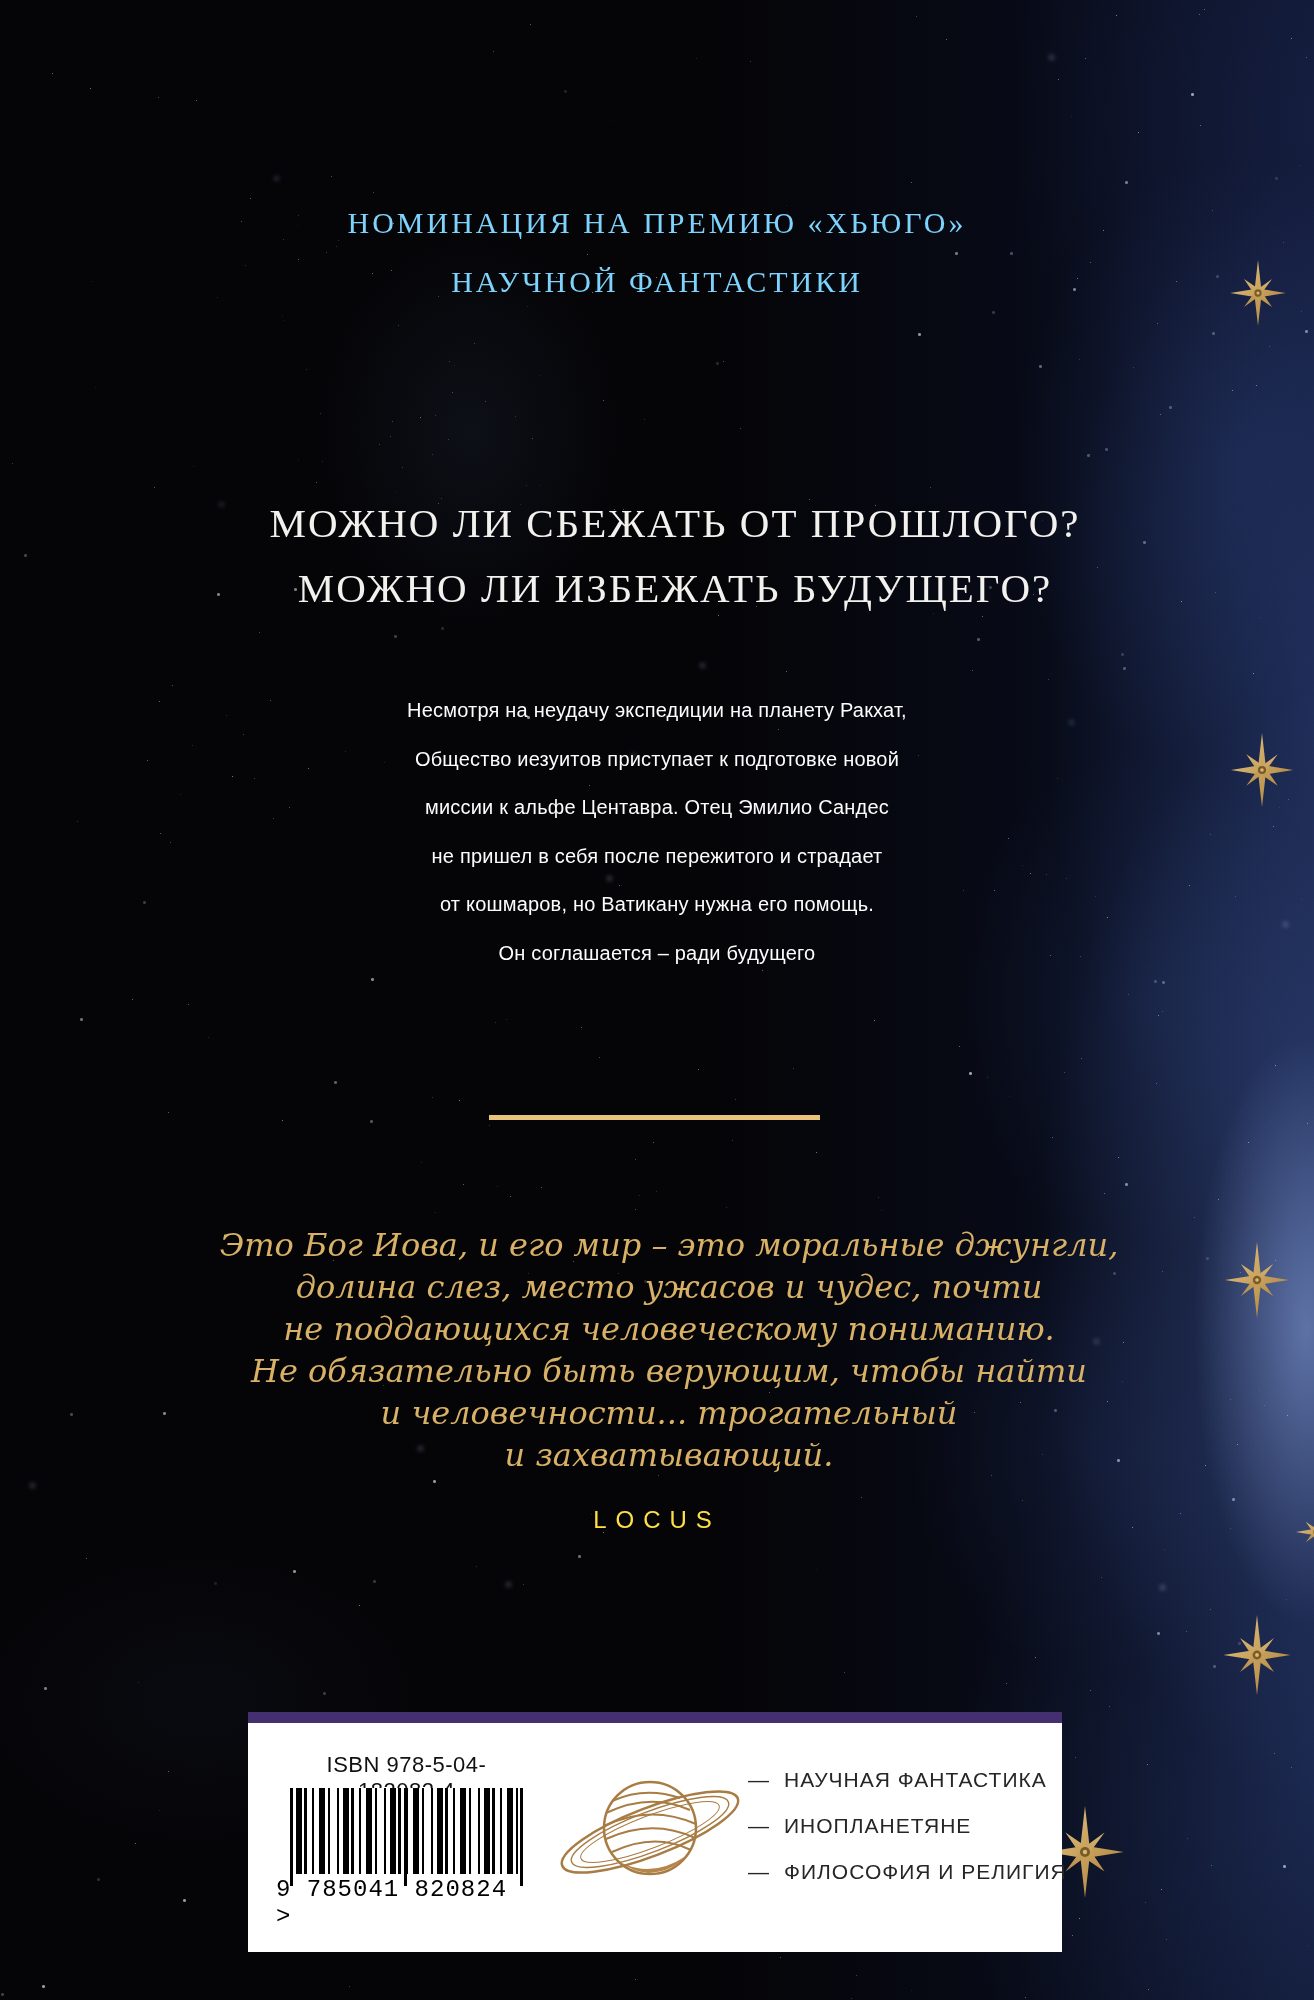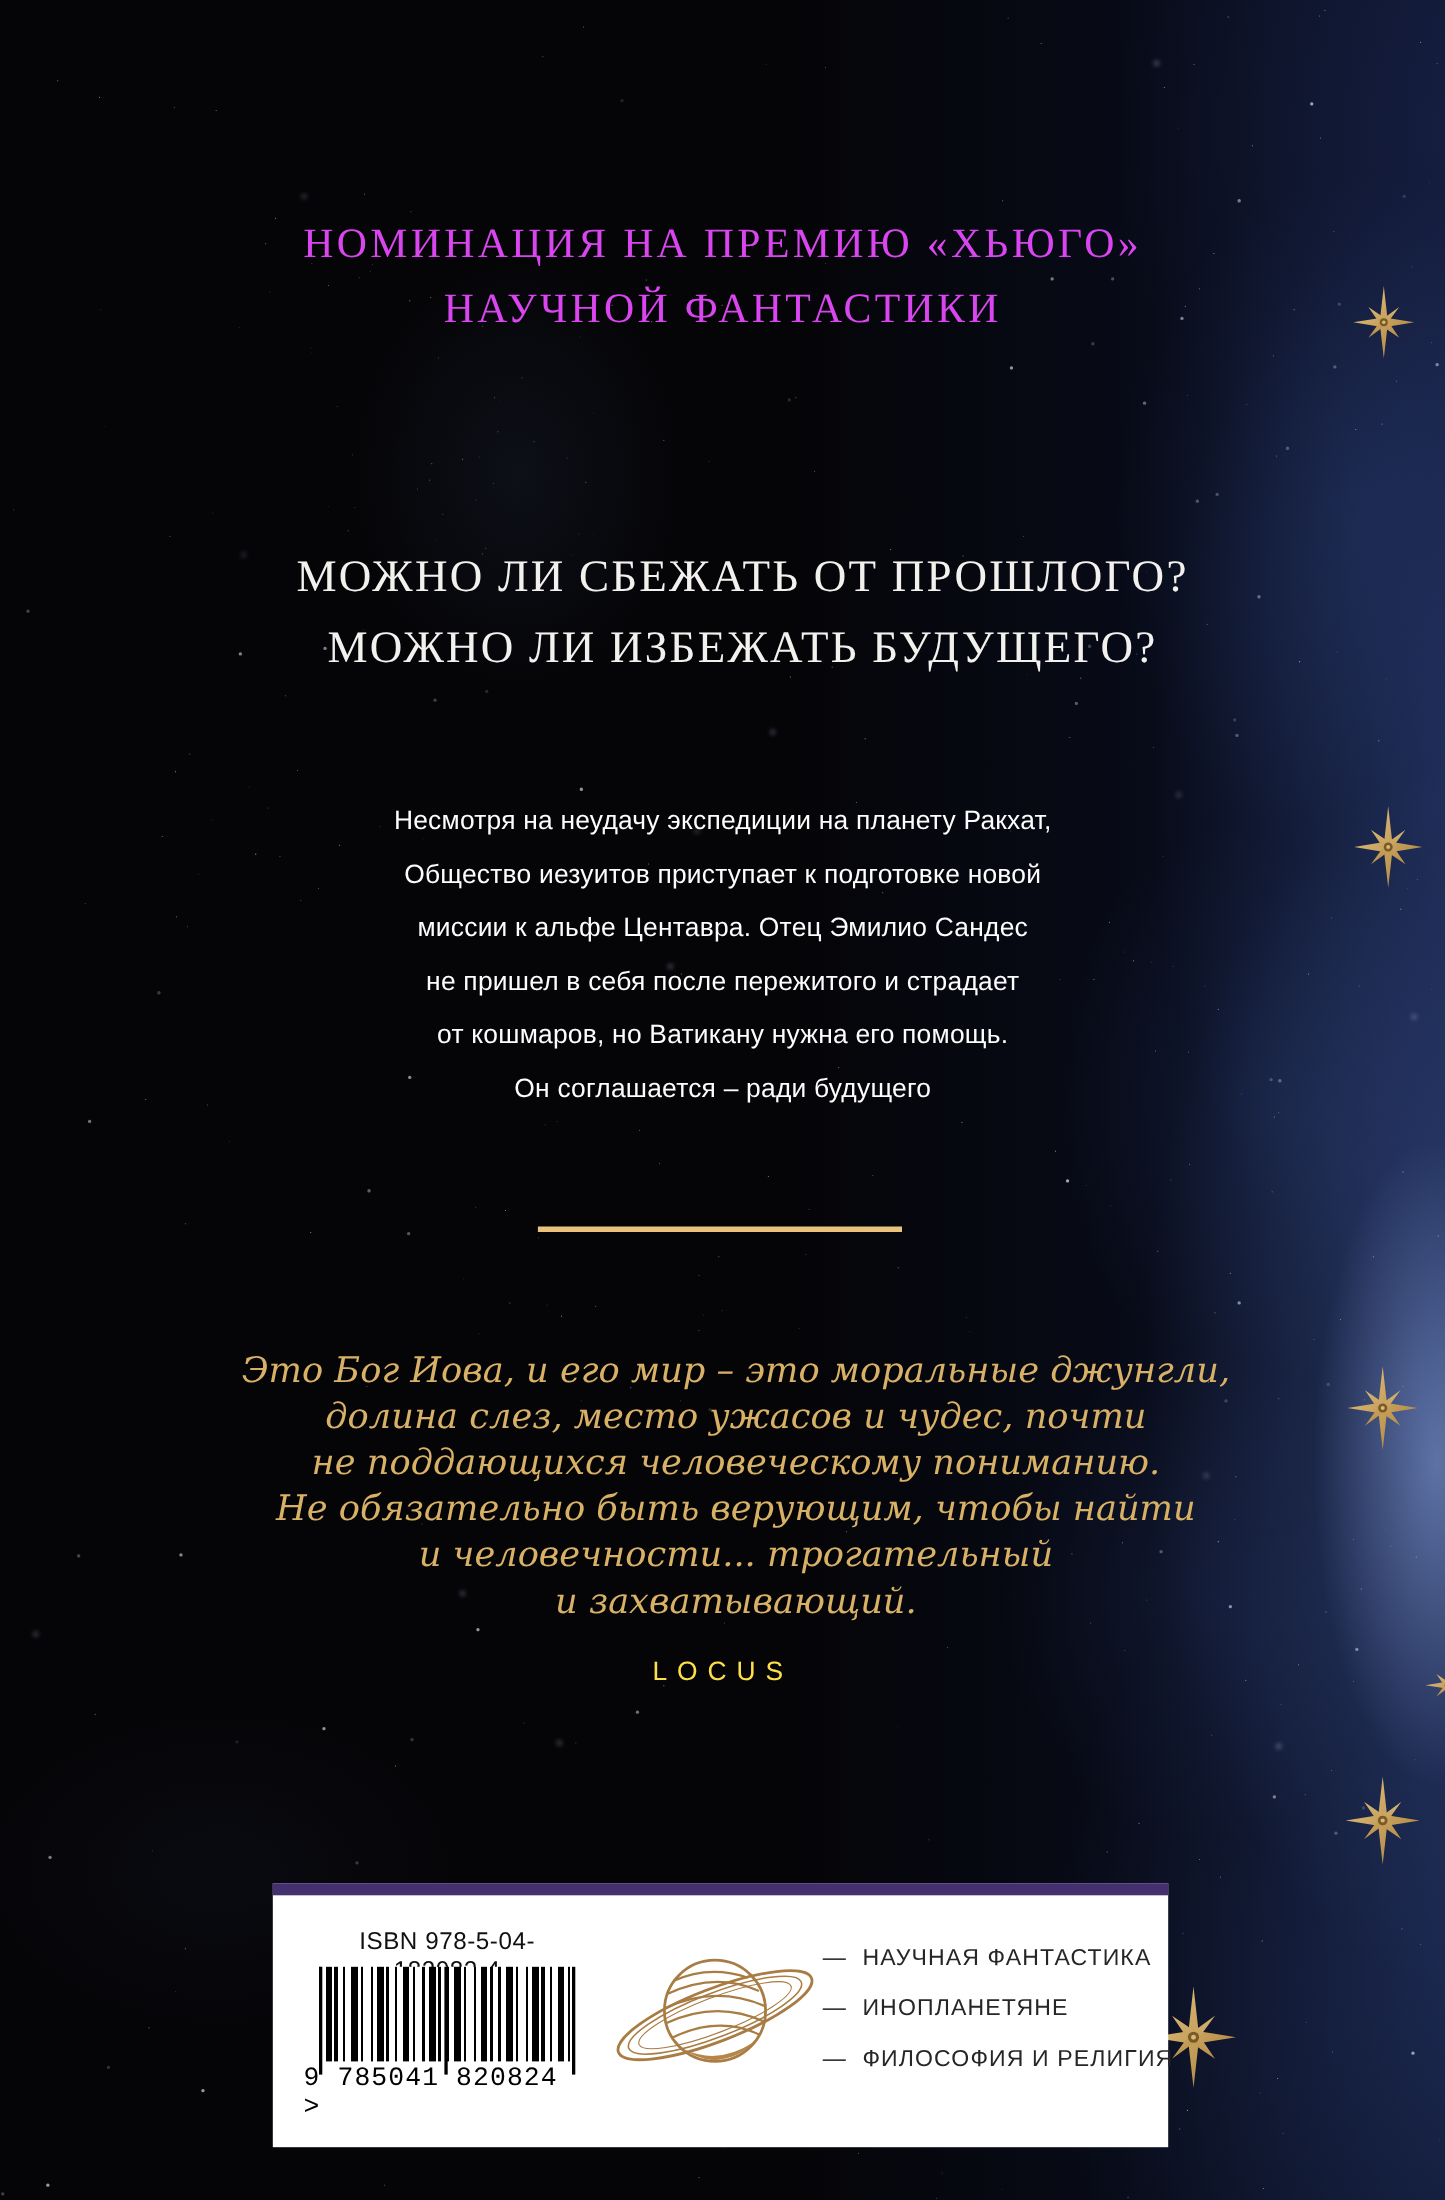--- a/index.html
+++ b/index.html
@@ -18,25 +18,25 @@
     radial-gradient(200px 260px at 470px 430px, rgba(90,110,160,.10), transparent 75%),
     radial-gradient(300px 200px at 200px 1700px, rgba(60,70,110,.08), transparent 75%),
     linear-gradient(90deg, rgba(0,0,0,0) 55%, rgba(10,16,38,.5) 78%, rgba(22,36,80,.55) 100%);}
   .dots,.dots2,.glows{position:absolute;left:0;top:0;width:1px;height:1px;border-radius:50%;z-index:2;background:transparent;}
 
   
   .gstar{position:absolute;z-index:3;}
 
   
   .tblock{position:absolute;left:0;right:0;text-align:center;z-index:4;}
-  .awards{top:193px;font-family:"Liberation Serif",serif;font-size:38px;line-height:59px;
-          letter-spacing:3px;color:#d946ef;}
+  .awards{top:193px;font-family:"Liberation Serif",serif;font-size:30px;line-height:59px;
+          letter-spacing:3px;color:#7dd3fc;}
   .tagline{top:491px;font-family:"Liberation Serif",serif;font-size:41px;line-height:65px;
           letter-spacing:2px;color:#f2f1ee;padding-left:36px;}
-  .synopsis{top:723px;font-family:"Liberation Sans",sans-serif;font-size:24px;line-height:48.5px;
+  .synopsis{top:686px;font-family:"Liberation Sans",sans-serif;font-size:20px;line-height:48.5px;
           letter-spacing:.2px;color:#fdfdfd;}
   .divider{position:absolute;left:489px;top:1115px;width:331px;height:5px;background:#e9c27b;z-index:4;}
   .quote{top:1224px;font-family:"DejaVu Serif",serif;font-style:italic;font-size:32px;
           line-height:42px;color:#d8b166;padding-left:24px;}
   .quote-source{top:1506px;font-family:"Liberation Sans",sans-serif;font-size:24px;
           letter-spacing:9px;color:#fde047;}
 
   
   .pubbox{position:absolute;left:248px;top:1712px;width:814px;height:240px;background:#ffffff;z-index:5;}
   .pubband{position:absolute;left:0;top:0;right:0;height:11px;background:#44306f;}

